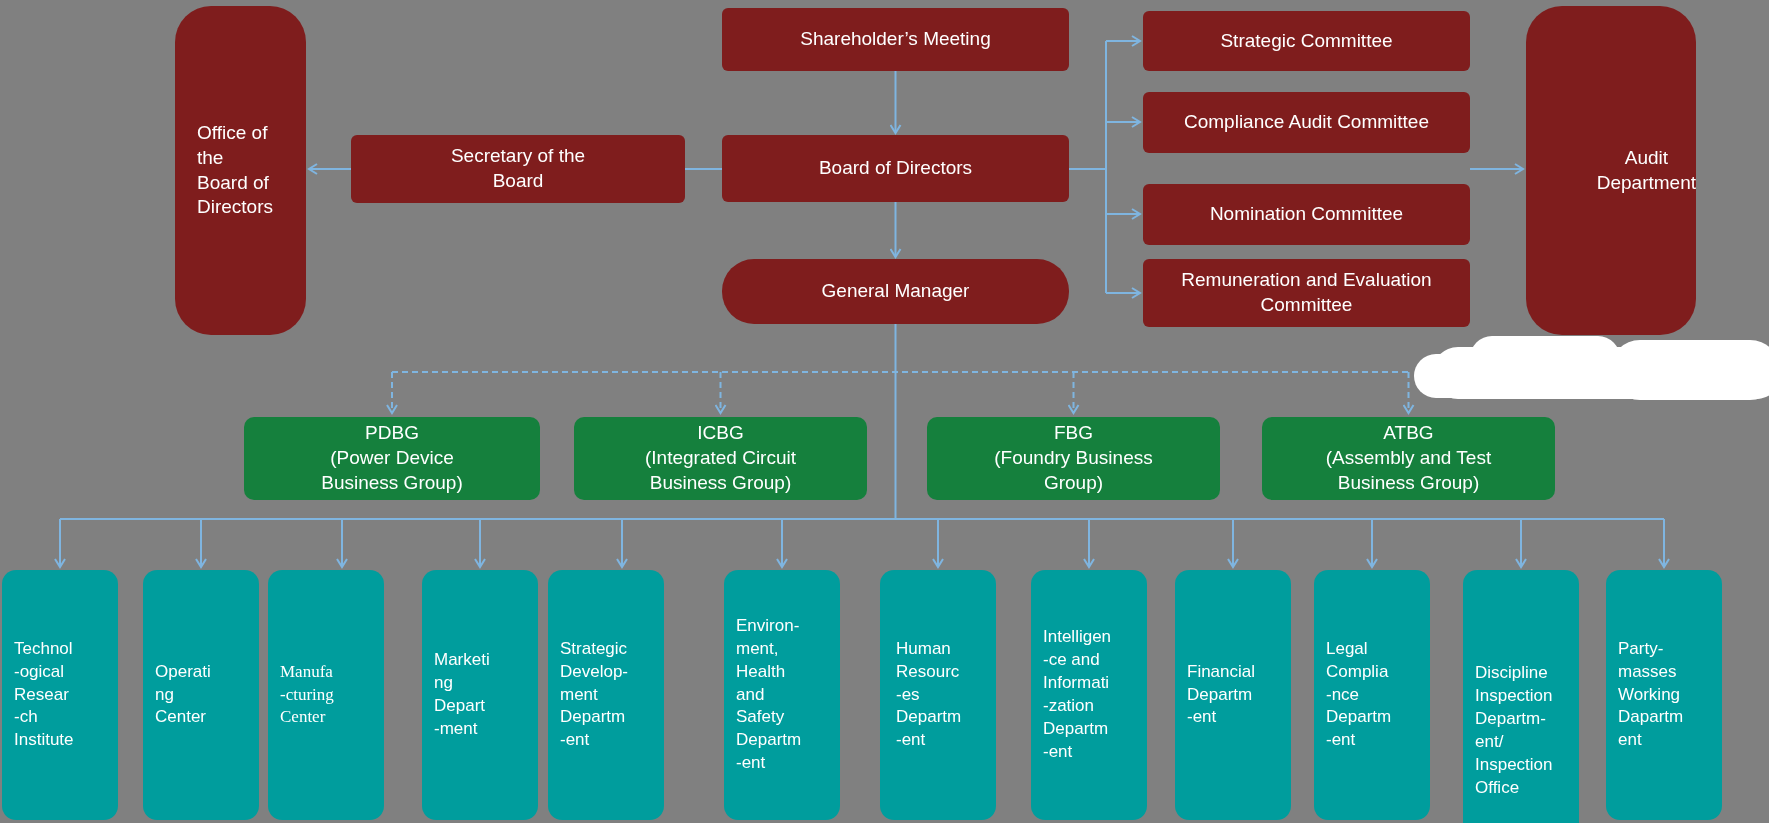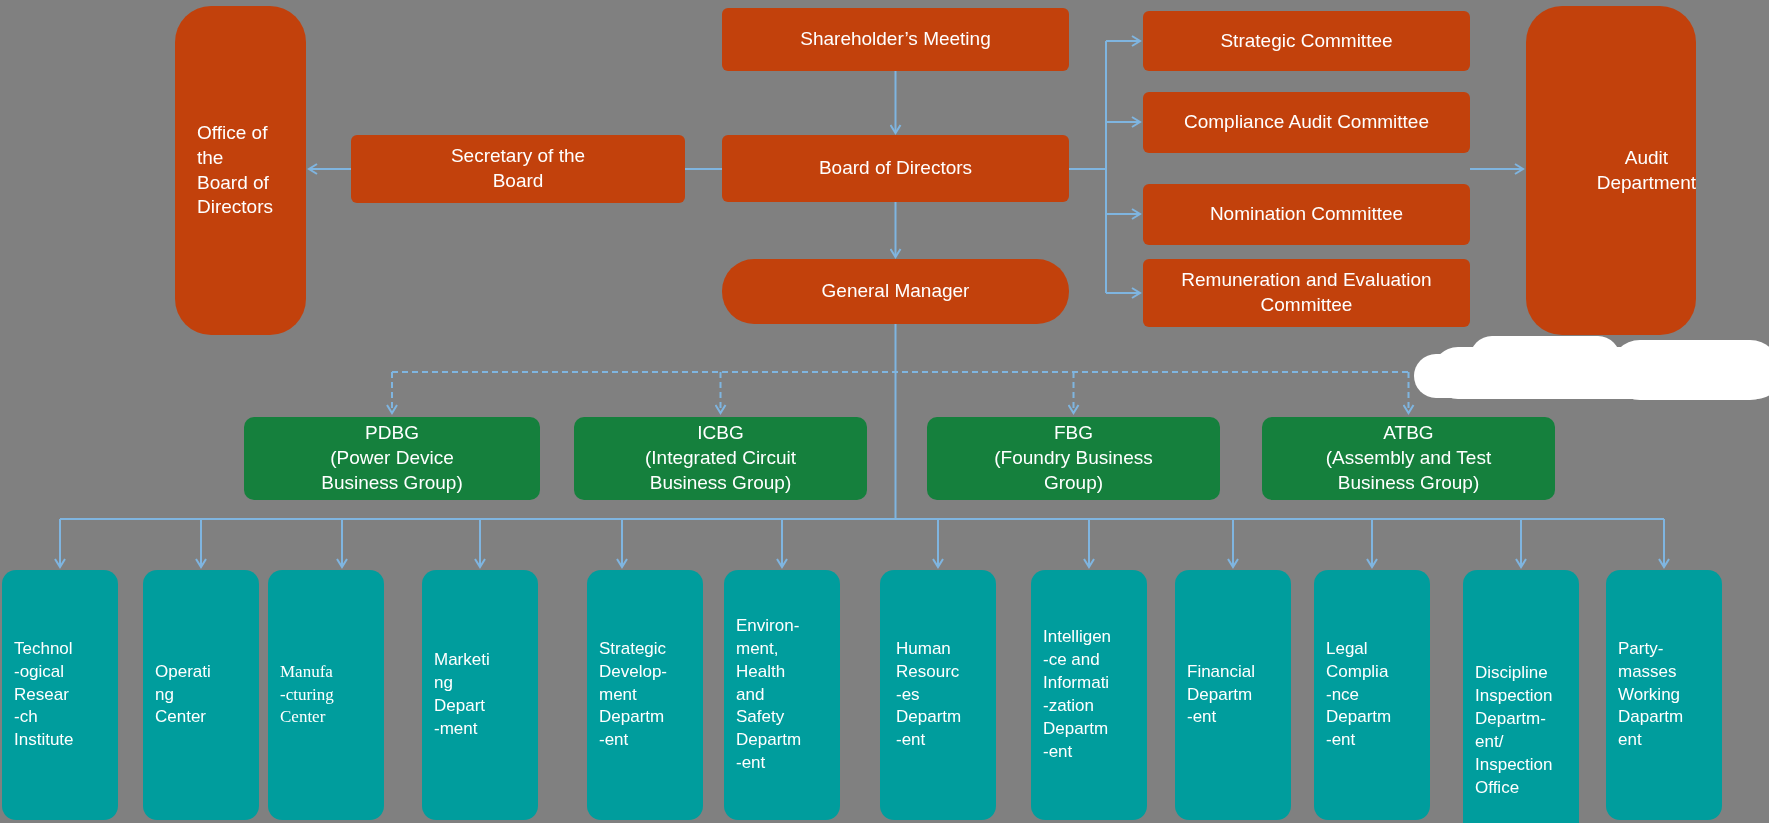--- a/index.html
+++ b/index.html
@@ -16,21 +16,21 @@
   .box {
     position: absolute;
     display: flex;
     align-items: center;
     justify-content: center;
     text-align: center;
     box-sizing: border-box;
     line-height: 1.3;
   }
   .label { white-space: pre-line; }
-  .blue   { background: #c2410c; border-radius: 6px; font-size: 19px; }
+  .blue   { background: #7f1d1d; border-radius: 6px; font-size: 19px; }
   .pill   { border-radius: 36px; justify-content: flex-end; }
   .left-text {
     justify-content: flex-start;
     text-align: left;
     padding-left: 22px;
     padding-right: 8px;
   }
   .orange { background: #15803d; border-radius: 10px; font-size: 19px; }
   .teal {
     background: #009D9D;
@@ -171,21 +171,21 @@
     <span class="label">Manufa
 -cturing
 Center</span>
   </div>
   <div class="box teal" style="left:422px; top:570px; width:116px; height:250px;">
     <span class="label">Marketi
 ng
 Depart
 -ment</span>
   </div>
-  <div class="box teal" style="left:587px; top:570px; width:116px; height:250px;">
+  <div class="box teal" style="left:548px; top:570px; width:116px; height:250px;">
     <span class="label">Strategic
 Develop-
 ment
 Departm
 -ent</span>
   </div>
   <div class="box teal" style="left:724px; top:570px; width:116px; height:250px;">
     <span class="label">Environ-
 ment,
 Health

